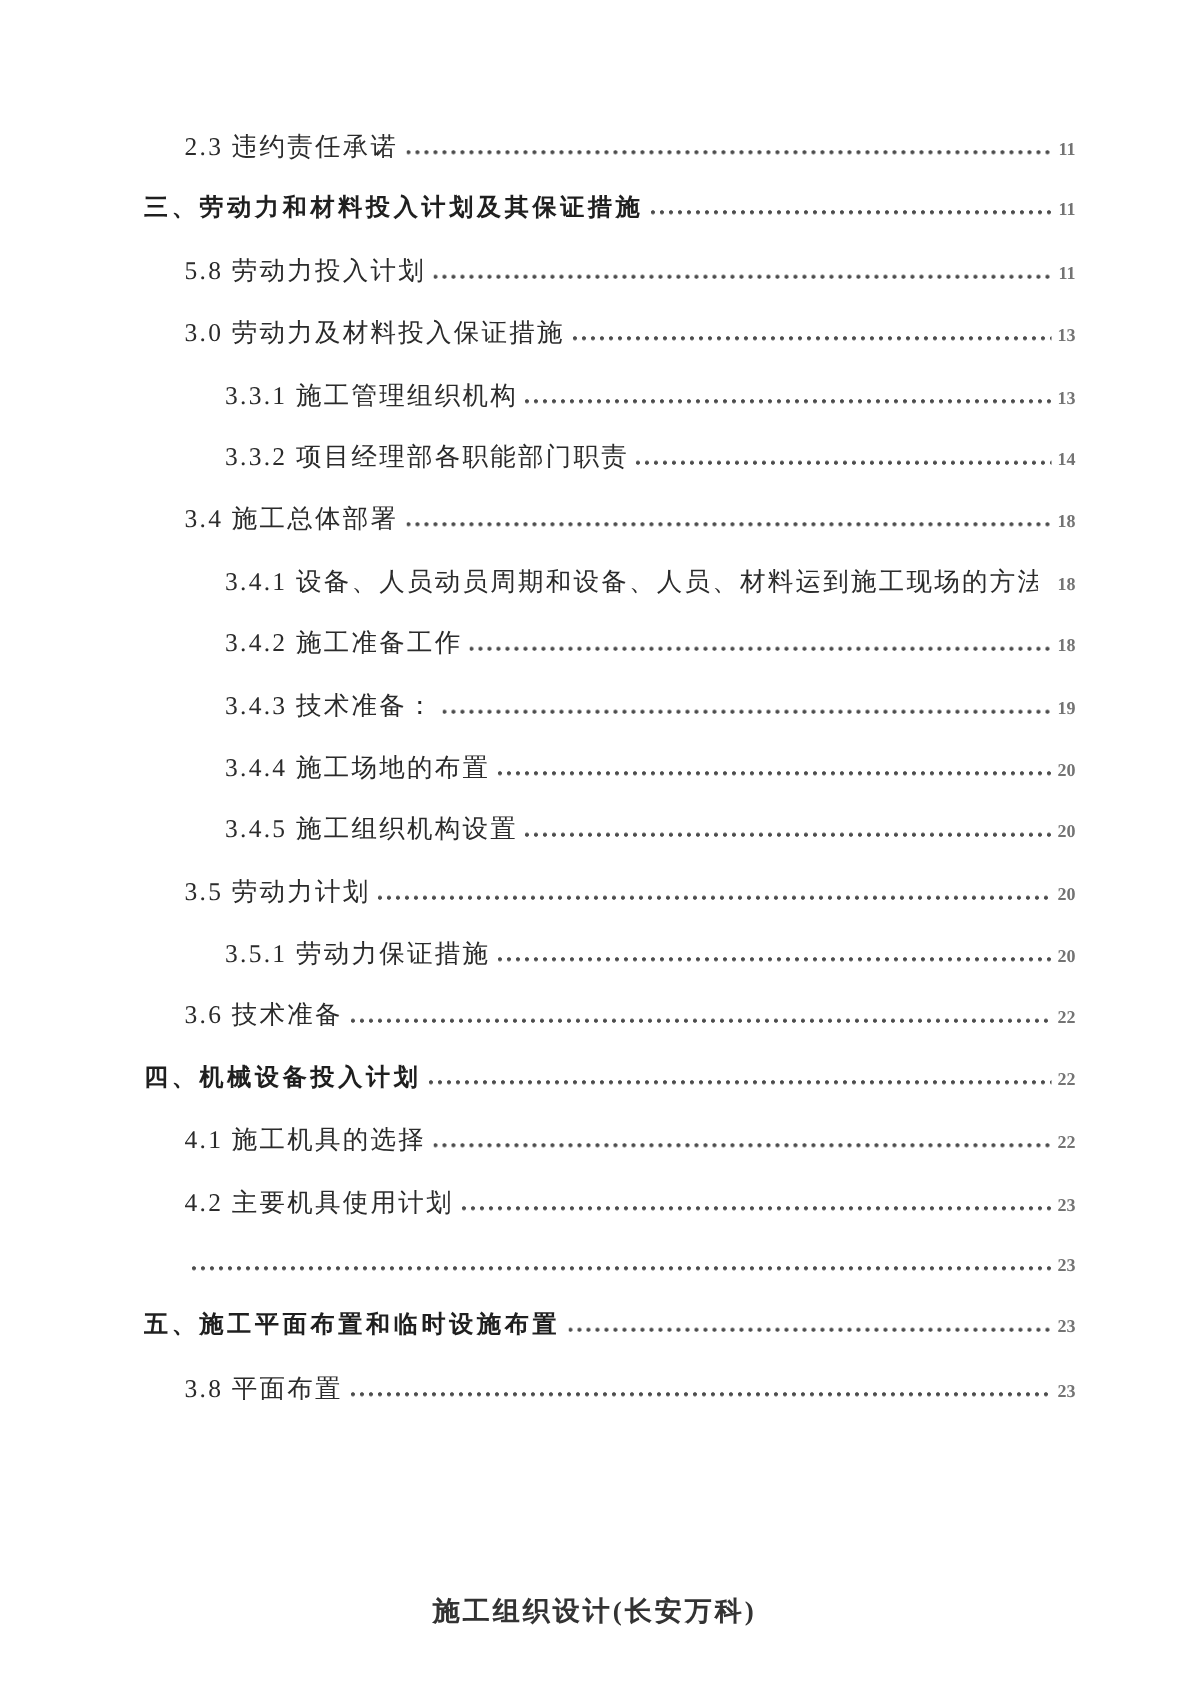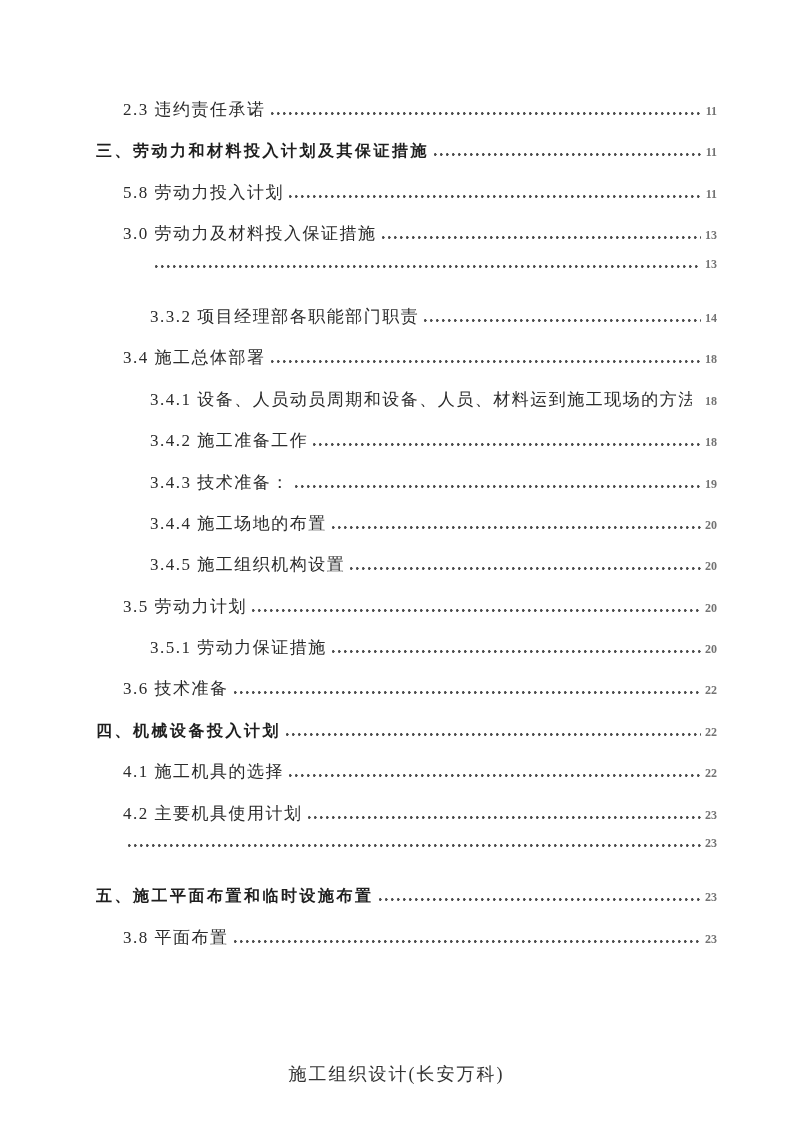--- a/index.html
+++ b/index.html
@@ -38,21 +38,20 @@
     font-size: 16px;
     letter-spacing: 2.5px;
     color: #1f1f1f;
   }
   .toc-row.level-2 { padding-left: 27px; letter-spacing: 1.5px; }
   .toc-row.level-3 { padding-left: 54px; letter-spacing: 1.5px; }
   .toc-label {
     flex: 0 1 auto;
     min-width: 0;
     overflow: hidden;
-    margin-top: 12px;
   }
   .toc-dots {
     flex: 1 1 auto;
     min-width: 0;
     height: 3px;
     margin: 0 2px 0 5px;
     background-image: radial-gradient(circle at 1.3px 1.5px, #4c4c4c 1.1px, transparent 1.6px);
     background-size: 6px 3px;
     background-repeat: repeat-x;
   }
@@ -72,20 +71,21 @@
   }
   .footer {
     position: absolute;
     left: 0;
     right: 0;
     top: 1062px;
     text-align: center;
     font-size: 18px;
     letter-spacing: 2px;
     color: #333333;
+    font-weight: bold;
   }
 </style>
 </head>
 <body>
 
 <div class="page">
   <div class="toc" id="toc-list">
       <div class="toc-row level-2">
         <span class="toc-label">2.3 违约责任承诺</span>
         <span class="toc-dots"></span>
@@ -100,20 +100,21 @@
         <span class="toc-label">5.8 劳动力投入计划</span>
         <span class="toc-dots"></span>
         <span class="toc-num">11</span>
       </div>
       <div class="toc-row level-2">
         <span class="toc-label">3.0 劳动力及材料投入保证措施</span>
         <span class="toc-dots"></span>
         <span class="toc-num">13</span>
       </div>
       <div class="toc-row level-3">
+        <span class="toc-label">3.3.1 施工管理组织机构</span>
         <span class="toc-dots"></span>
         <span class="toc-num">13</span>
       </div>
       <div class="toc-row level-3">
         <span class="toc-label">3.3.2 项目经理部各职能部门职责</span>
         <span class="toc-dots"></span>
         <span class="toc-num">14</span>
       </div>
       <div class="toc-row level-2">
         <span class="toc-label">3.4 施工总体部署</span>

